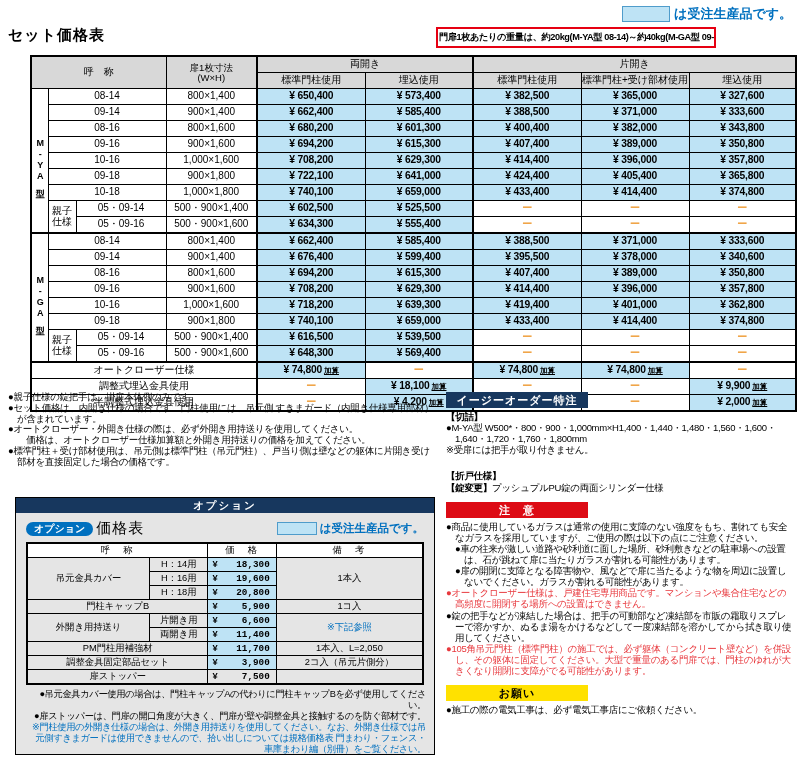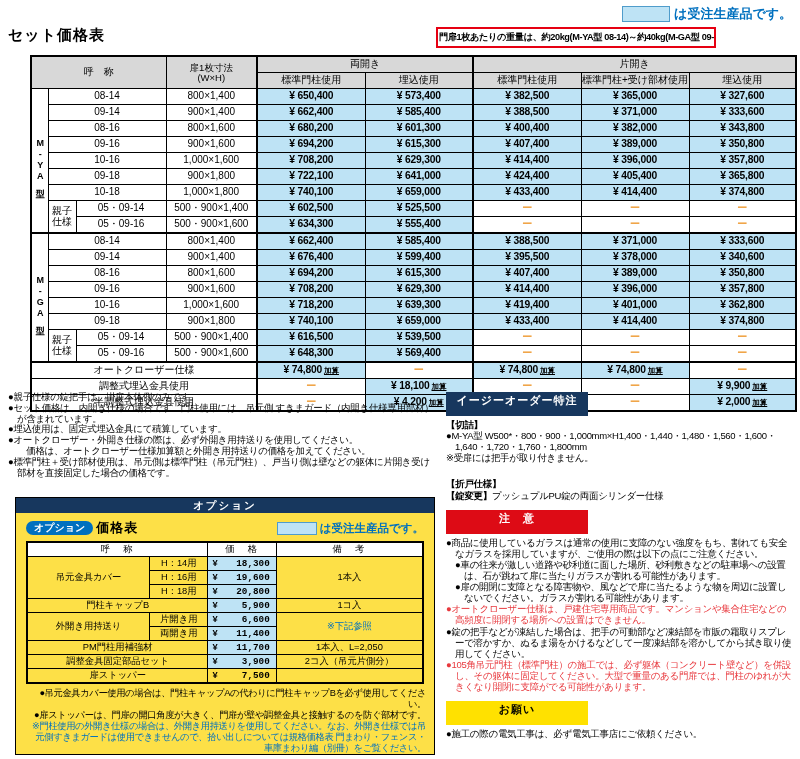--- a/index.html
+++ b/index.html
@@ -36,38 +36,38 @@
   .vert-label{writing-mode:vertical-rl;text-orientation:upright;font-weight:bold;font-size:9px;letter-spacing:1px;margin:0 auto;line-height:1;}
   .oyako-cell{font-size:9.3px;line-height:1.1;padding:0 2px;}
   .extra-label{font-size:10px;}
   
   .notes-left{position:absolute;left:8px;top:392px;width:430px;font-size:9.5px;line-height:1.14;letter-spacing:-0.3px;}
   .notes-left .note-title{font-size:9.8px;margin-bottom:1px;}
   .note-line{padding-left:9px;text-indent:-9px;margin:0;}
   .note-line.cont{text-indent:0;}
   
   .right-panel{position:absolute;left:446px;top:392px;width:349px;}
-  .panel-bar{width:142px;height:24px;color:#fff;font-weight:bold;font-size:11px;text-align:center;line-height:16px;letter-spacing:1px;}
+  .panel-bar{width:142px;height:16px;color:#fff;font-weight:bold;font-size:11px;text-align:center;line-height:16px;letter-spacing:1px;}
   .bar-navy{background:#17375e;}
   .bar-red{background:#dd0b15;}
   .bar-yellow{background:#ffe100;color:#000;}
   .panel-section{font-size:9.5px;line-height:1.17;margin:3px 0 9px;letter-spacing:-0.3px;}
   .eo-line{padding-left:9px;text-indent:-9px;}
   .eo-line.bold{font-weight:bold;}
   .eo-line.gap{margin-top:15px;}
   .ca-line{padding-left:9px;text-indent:-9px;}
   .ca-line.indent1{margin-left:9px;}
   .line-red{color:#e8383d;}
   .line-blue{color:#0070bf;}
   
-  .option-box{position:absolute;left:15px;top:497px;width:420px;height:258px;border:1px solid #000;box-sizing:border-box;background:#fde047;}
+  .option-box{position:absolute;left:15px;top:497px;width:420px;height:258px;border:1px solid #000;box-sizing:border-box;background:#e5e5e5;}
   .option-bar{height:15px;background:#17375e;color:#fff;font-weight:bold;font-size:10.5px;text-align:center;line-height:15px;letter-spacing:2px;}
   .option-title-row{display:flex;align-items:center;margin:6px 10px 4px 10px;}
   .option-badge{background:#0070bf;color:#fff;border-radius:9px;font-size:10px;font-weight:bold;padding:1px 8px 2px;margin-right:3px;line-height:1.1;}
-  .option-title{font-weight:bold;font-size:13px;letter-spacing:1px;}
+  .option-title{font-weight:normal;font-size:15px;letter-spacing:1px;}
   .option-legend{margin-left:auto;display:flex;align-items:center;gap:3px;}
   .option-legend .txt{color:#0070bf;font-size:11.5px;font-weight:bold;}
   table.opt{border-collapse:collapse;margin:0 10px;width:398px;table-layout:fixed;border:2px solid #000;}
   .opt th,.opt td{border:1px solid #000;padding:0 2px;height:13px;font-size:9.3px;text-align:center;line-height:1.02;overflow:hidden;}
   .opt thead th{background:#fff;font-weight:normal;letter-spacing:2px;}
   .opt .p-cell{font-weight:bold;}
   .opt .p-cell .yen{float:left;padding-left:2px;}
   .opt .p-cell .num{float:right;padding-right:4px;font-family:Liberation Mono, monospace;}
   .opt-notes{margin:4px 8px 0 8px;font-size:9.3px;line-height:1.18;letter-spacing:-0.4px;}
   .opt-note-line{padding-left:9px;text-indent:-9px;text-align:right;}
@@ -302,21 +302,20 @@
           <td class="cell-blue"><span class="price-val">¥ 2,000</span><span class="kasan">加算</span></td>
         </tr>
       </tbody>
   </table>
 </div>
 
 <div class="notes-left">
   <div id="pickup-notes-lines">
       <div class="note-line">●親子仕様の錠把手は、掛扉本体側のみです。</div>
       <div class="note-line">●セット価格は、内開き仕様の場合です。門柱使用には、吊元側 すきまガード（内開き仕様専用部材）が含まれています。</div>
-      <div class="note-line">●埋込使用は、固定式埋込金具にて積算しています。</div>
       <div class="note-line">●オートクローザー・外開き仕様の際は、必ず外開き用持送りを使用してください。</div>
       <div class="note-line cont">　価格は、オートクローザー仕様加算額と外開き用持送りの価格を加えてください。</div>
       <div class="note-line">●標準門柱＋受け部材使用は、吊元側は標準門柱（吊元門柱）、戸当り側は壁などの躯体に片開き受け部材を直接固定した場合の価格です。</div>
     </div>
 </div>
 
 <div class="right-panel">
   <div class="panel-bar bar-navy">イージーオーダー特注</div>
   <div class="panel-section" id="easy-order-lines">
       <div class="eo-line bold">【切詰】</div>

